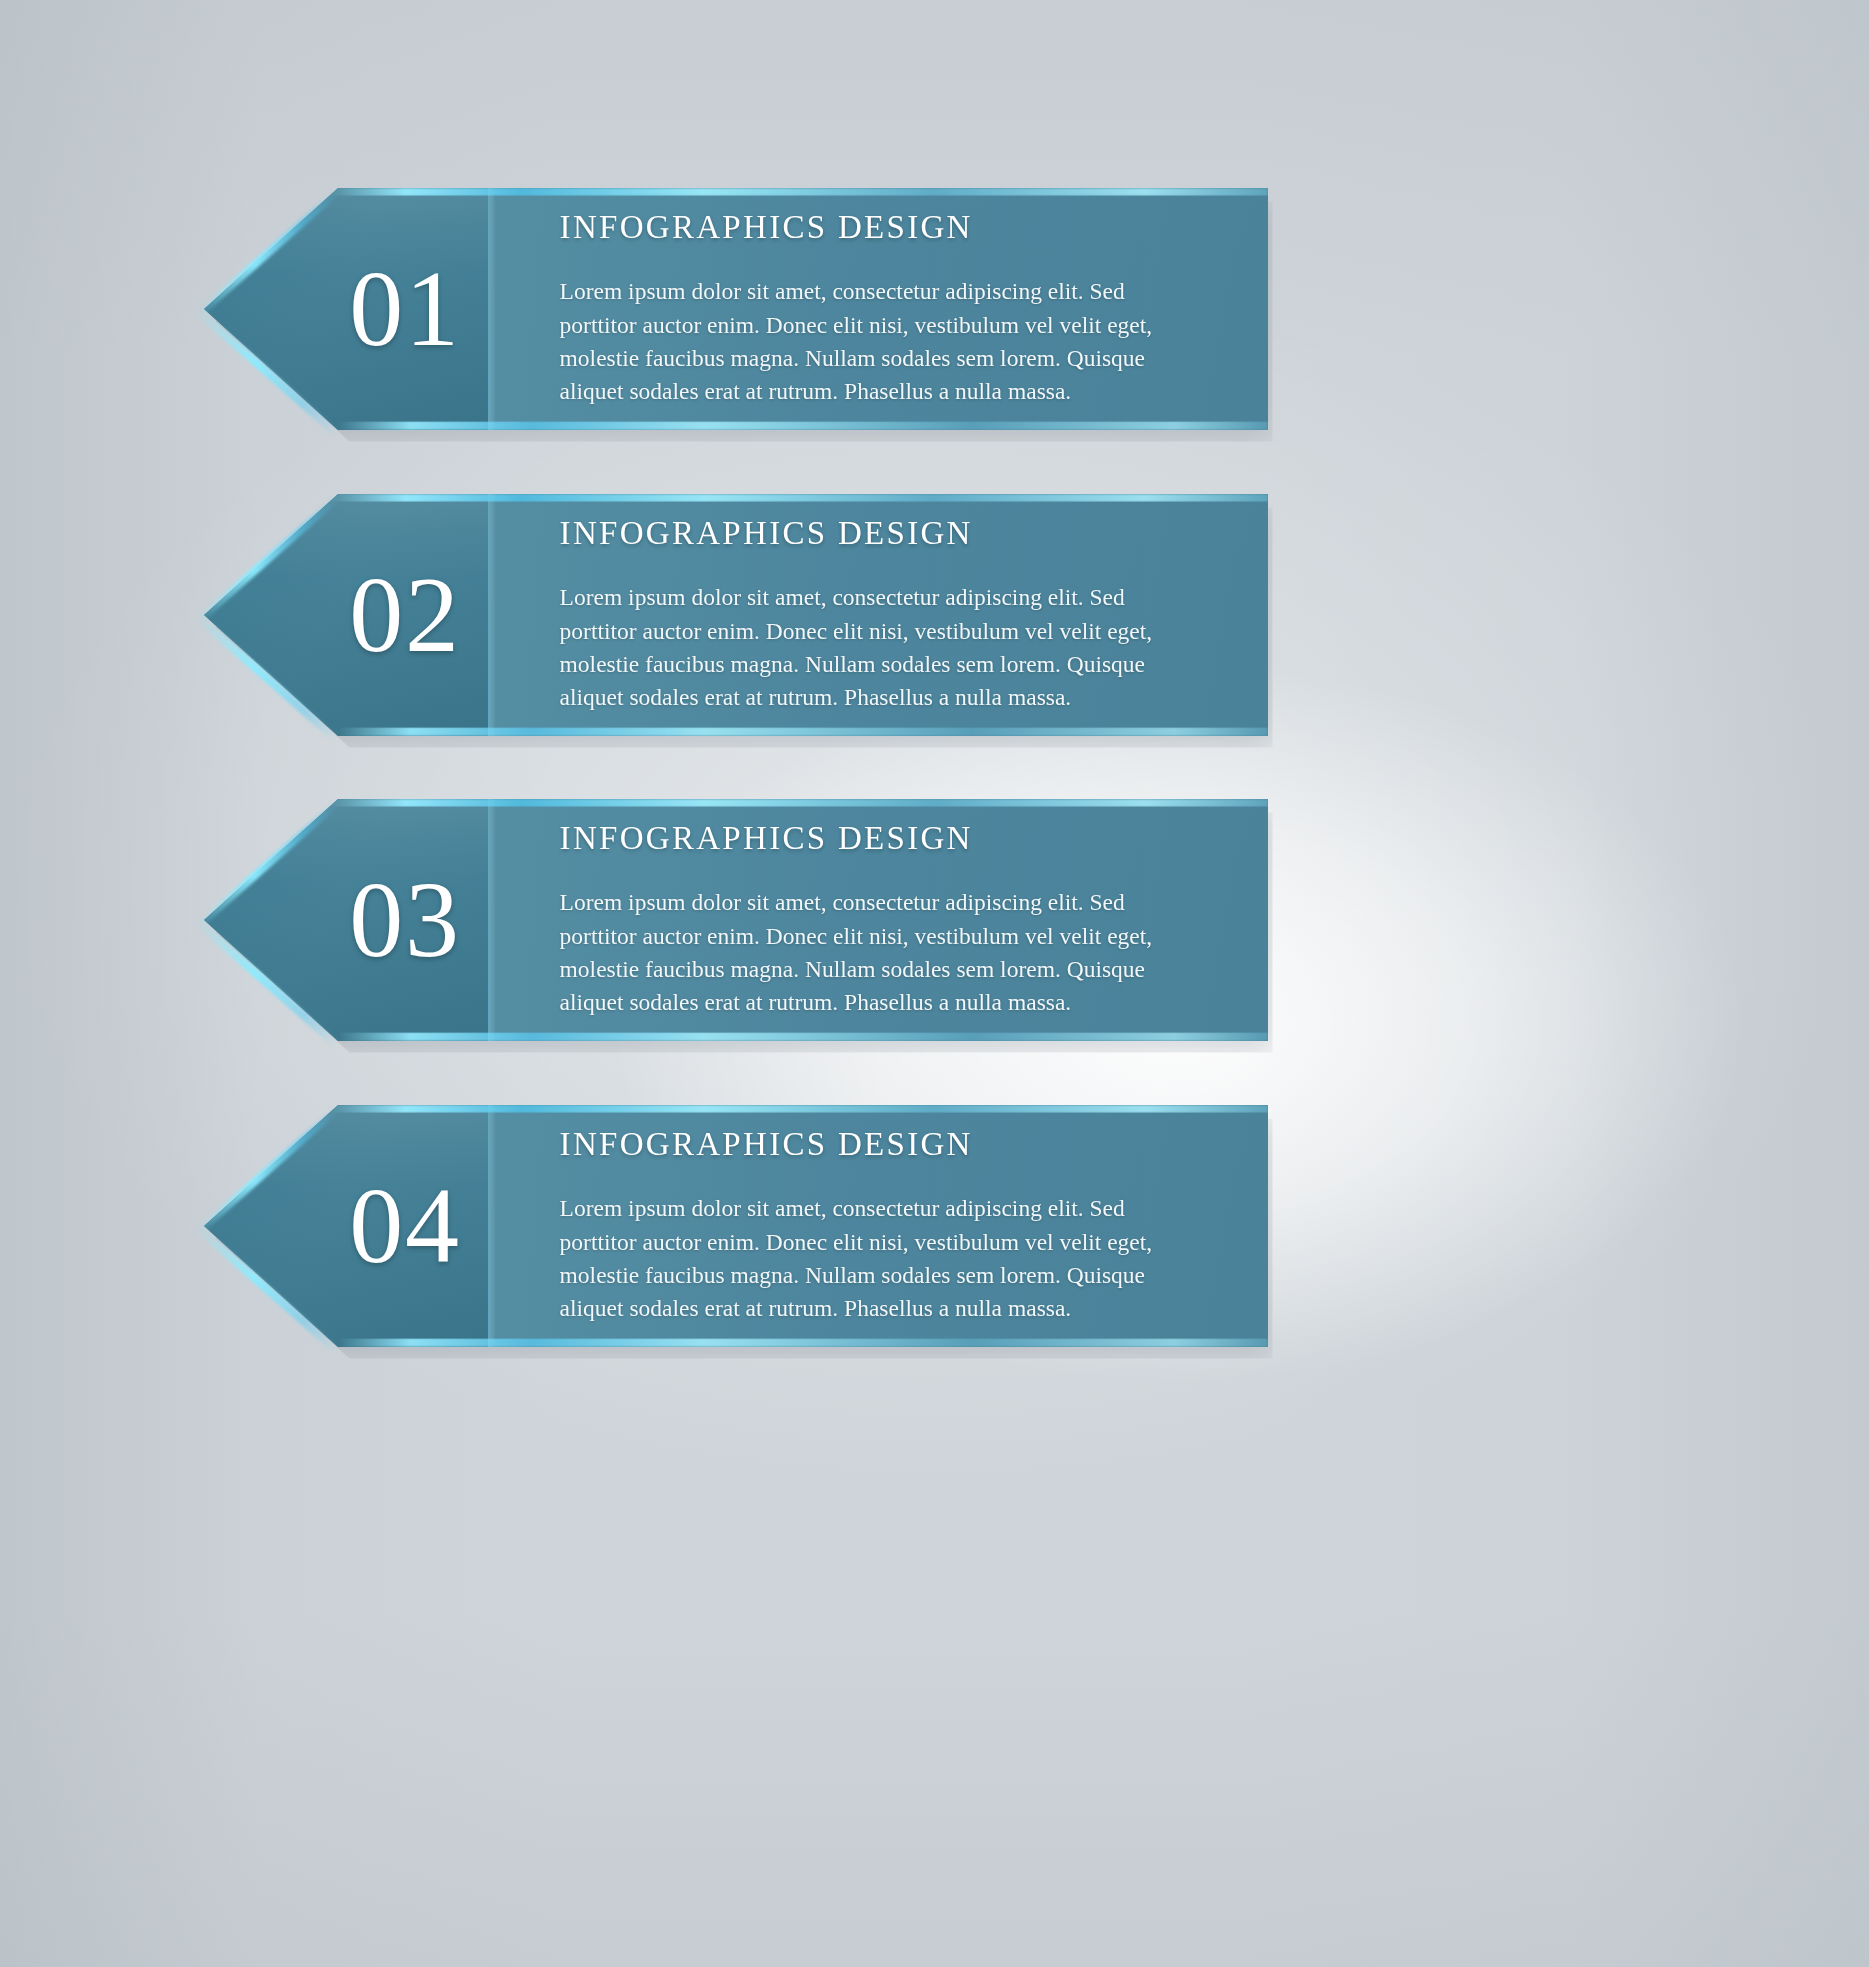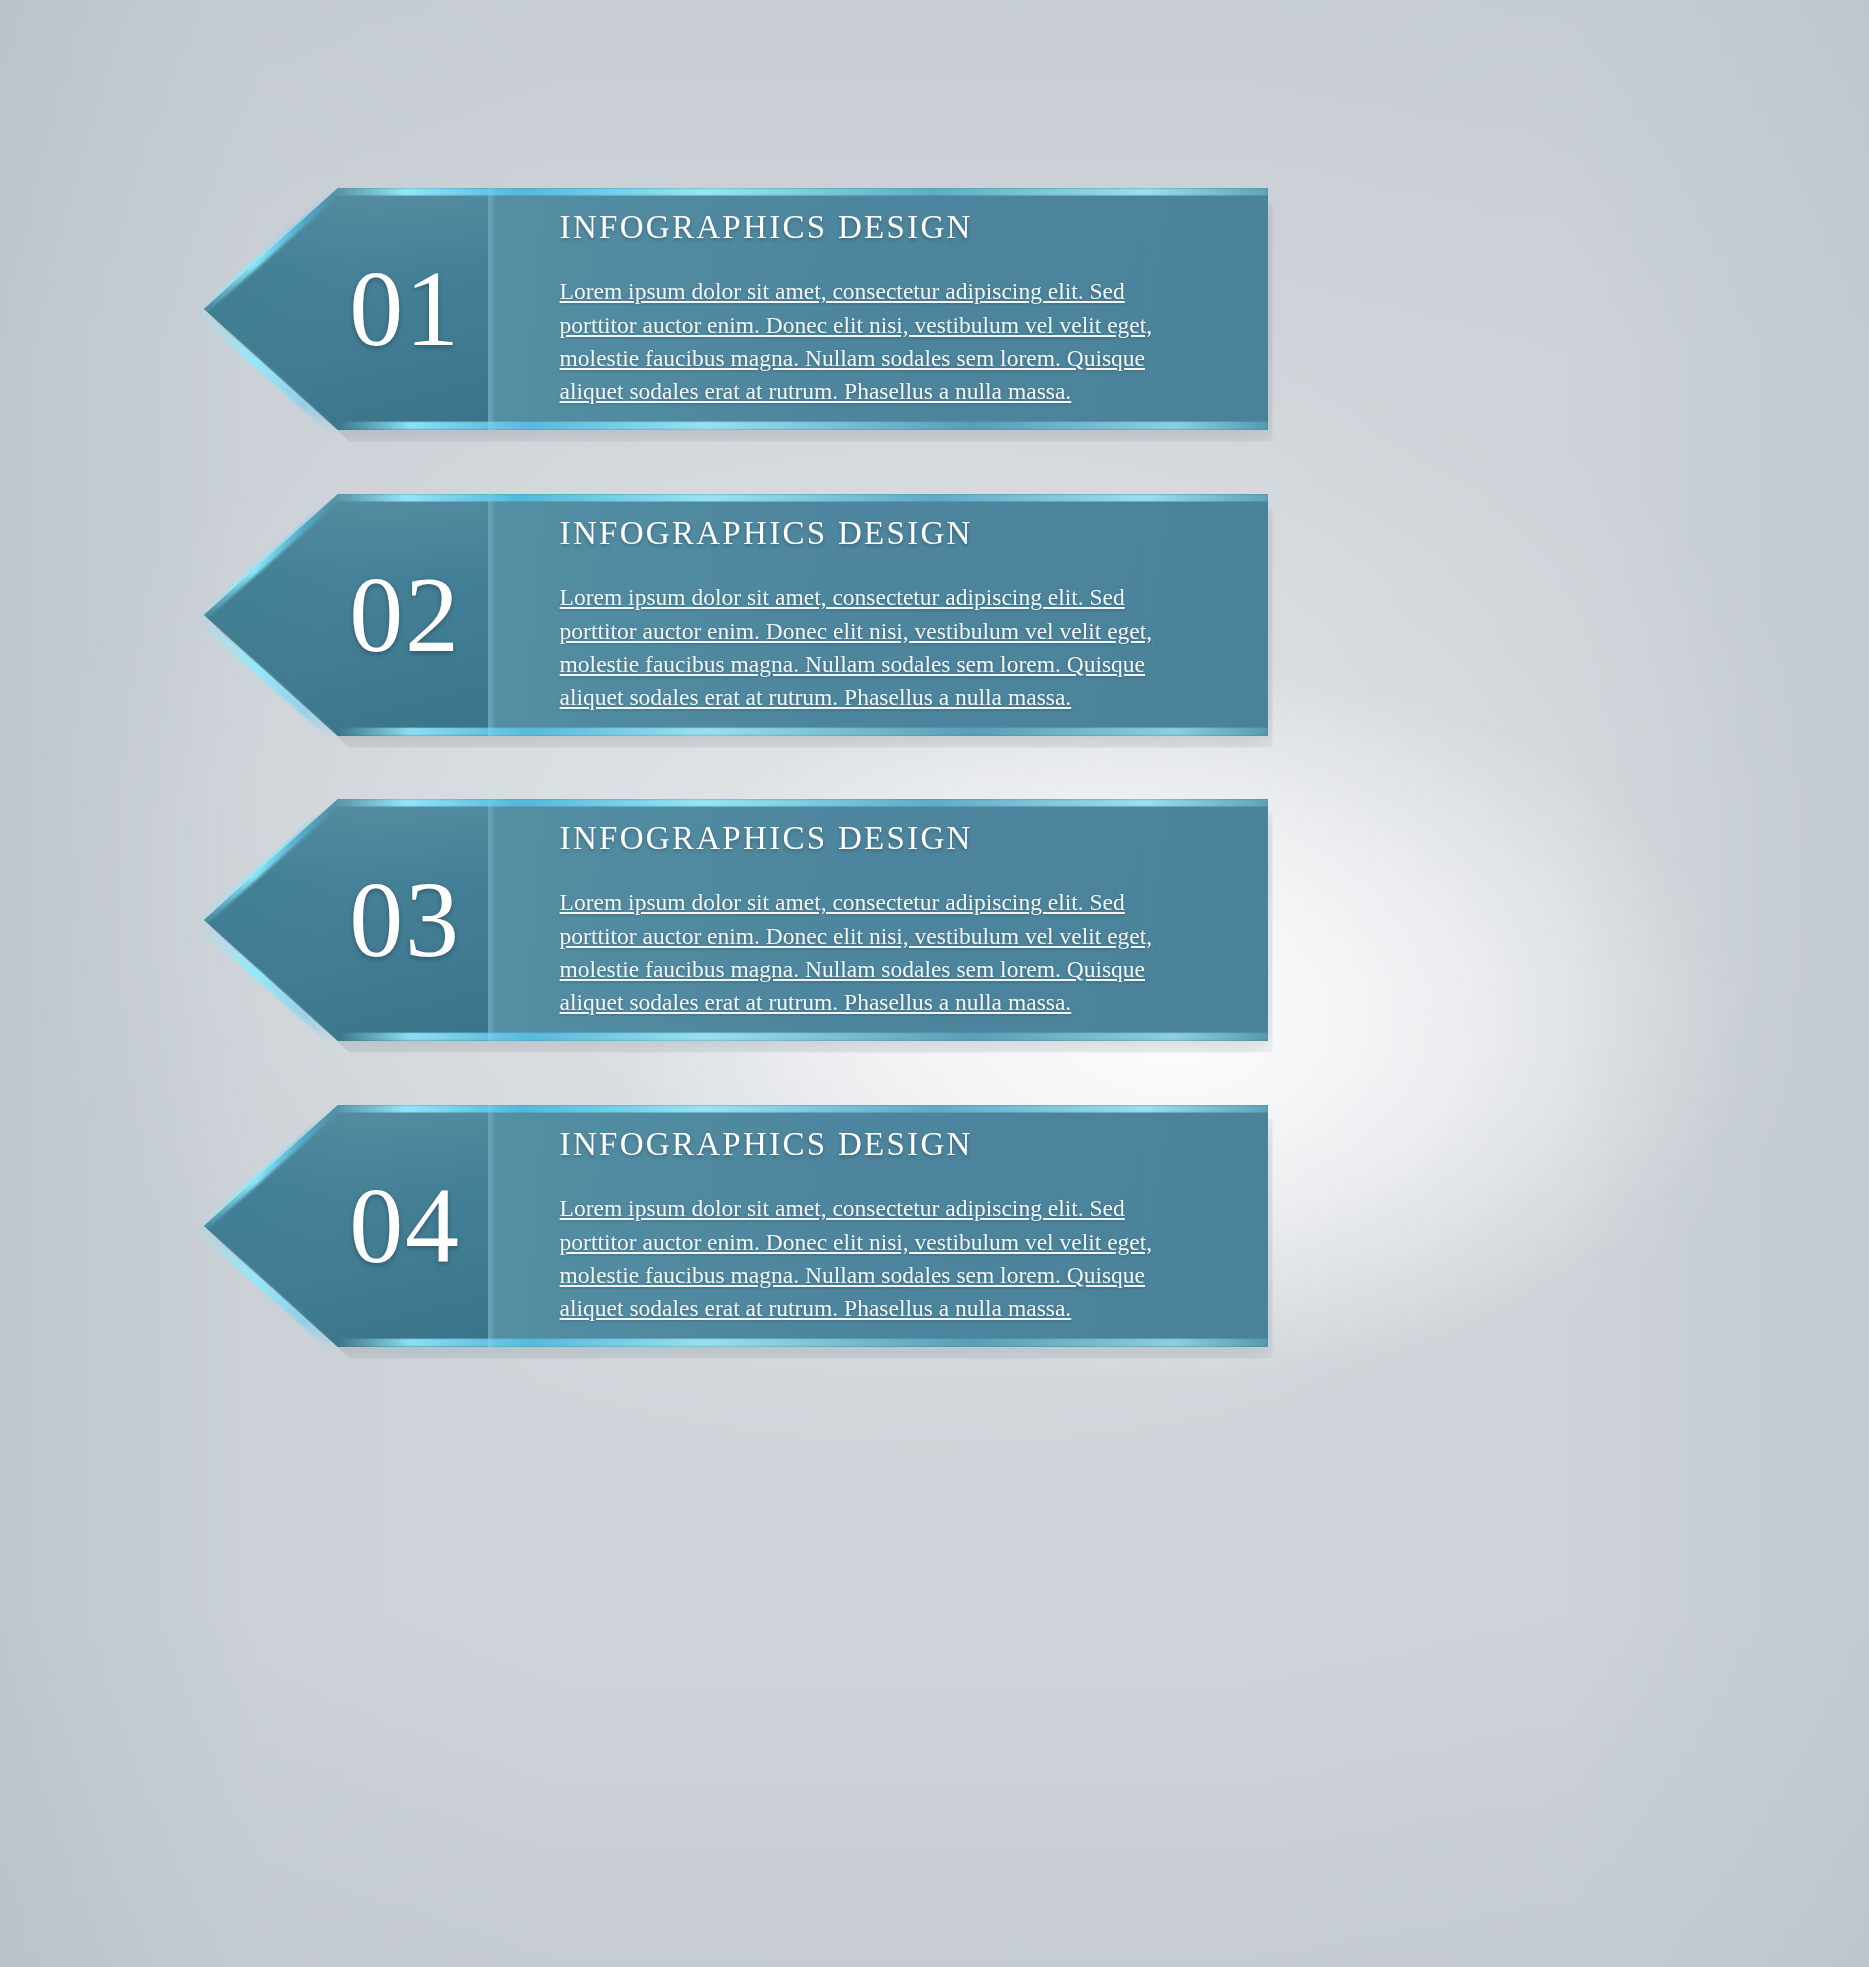--- a/index.html
+++ b/index.html
@@ -141,21 +141,20 @@
     text-shadow:0 1.9px 3.8px rgba(0,0,0,0.25);
     margin-bottom:29px;
   }
   .para{
     color:#f2f7f9;
     font-family:"Liberation Serif",serif;
     font-size:23.5px;
     line-height:1.42;
     width:615px;
     text-shadow:0 1px 2.9px rgba(0,0,0,0.22);
-    text-decoration:underline;
   }
   
   #banner-1{top:188px;}
   #banner-2{top:494px;}
   #banner-3{top:799px;}
   #banner-4{top:1105px;}
   .v-mid .content{justify-content:center;}
 </style>
 </head>
 <body>

